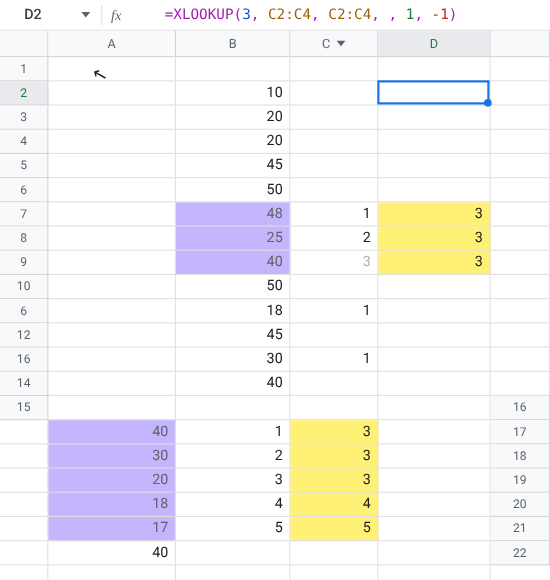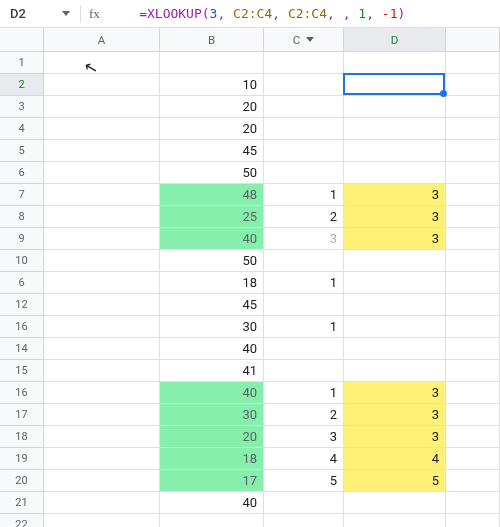--- a/index.html
+++ b/index.html
@@ -21,33 +21,35 @@
     border-bottom: 1px solid #e0e0e0;
     padding: 0 4px;
     gap: 6px;
   }
   .name-box {
     width: 52px;
     font-weight: 500;
     font-size: 13px;
     color: #3c4043;
     padding-left: 6px;
+    margin-left: 12px;
   }
   .dropdown-caret {
     width: 0; height: 0;
     border-left: 4px solid transparent;
     border-right: 4px solid transparent;
     border-top: 5px solid #5f6368;
     margin-right: 4px;
   }
   .divider-v {
     width: 1px; height: 18px; background: #dadce0;
   }
   .fx {
     font-family: Georgia, "Times New Roman", serif;
+    font-style: italic;
     font-size: 13px;
     color: #5f6368;
     padding: 0 2px;
   }
   .formula-text {
     font-family: Menlo, Consolas, monospace;
     font-size: 13px;
     white-space: pre;
   }
   .tok-black { color: #a21caf; }
@@ -97,21 +99,21 @@
     height: 22px;
     border-right: 1px solid #e0e0e0;
     border-bottom: 1px solid #e0e0e0;
     display: flex;
     align-items: center;
     justify-content: flex-end;
     padding: 0 6px;
     font-size: 13px;
     color: #202124;
   }
-  .cell.grey { background: #86efac; color: #5f6368; }
+  .cell.grey { background: #c4b5fd; color: #5f6368; }
   .cell.grey-txt { color: #b0b0b0; }
   .cell.yellow { background: #fff176; }
   .row-head { height: 22px; font-size: 11px; }
 
   
   .active-cell {
     position: absolute;
     border: 2px solid #1a73e8;
     background: transparent;
     pointer-events: none;
@@ -243,21 +245,20 @@
     <div class="cell"></div>
     <div class="cell"></div>
     <div class="row-head">14</div>
     <div class="cell"></div>
     <div class="cell">40</div>
     <div class="cell"></div>
     <div class="cell"></div>
     <div class="cell"></div>
     <div class="row-head">15</div>
     <div class="cell"></div>
-    <div class="cell">41</div>
     <div class="cell"></div>
     <div class="cell"></div>
     <div class="cell"></div>
     <div class="row-head">16</div>
     <div class="cell"></div>
     <div class="cell grey">40</div>
     <div class="cell">1</div>
     <div class="cell yellow">3</div>
     <div class="cell"></div>
     <div class="row-head">17</div>

